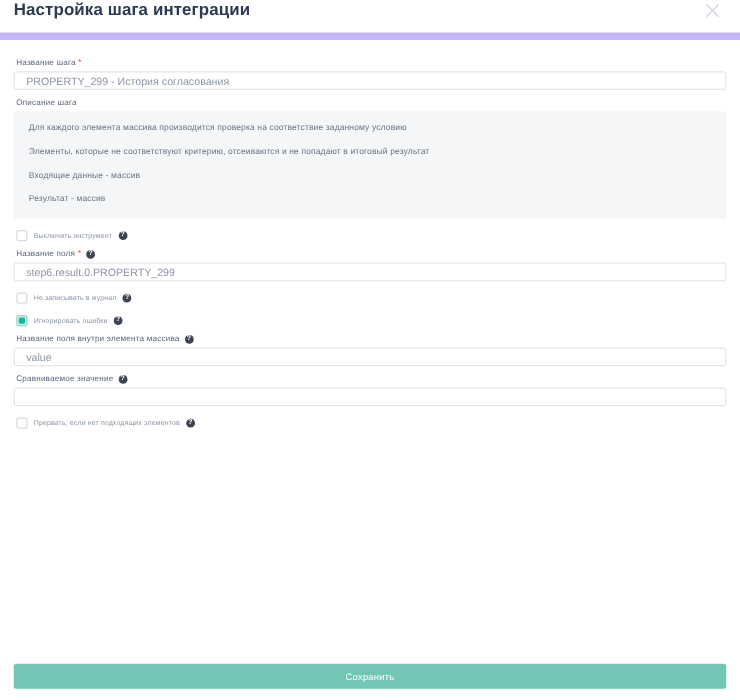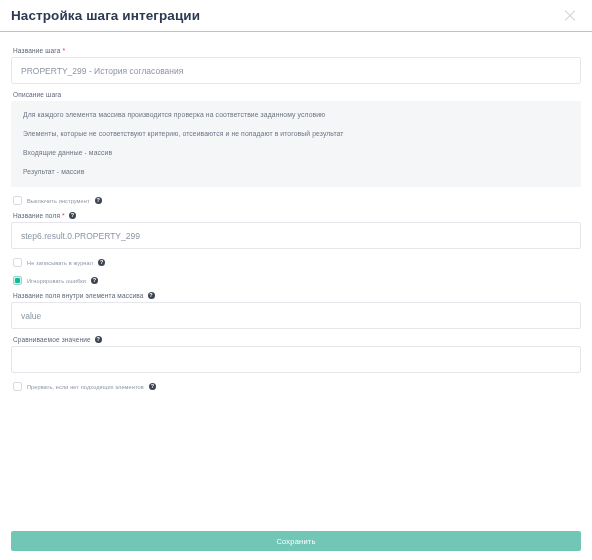--- a/index.html
+++ b/index.html
@@ -15,24 +15,23 @@
     background: #ffffff;
     position: relative;
     display: flex;
     flex-direction: column;
   }
   
   .header {
     height: 32px;
     flex: 0 0 32px;
     display: flex;
-    align-items: center;
     justify-content: space-between;
     padding: 0 14px 0 11px;
-    border-bottom: 1px solid #c4b5fd;
+    border-bottom: 6px solid #c4b5fd;
   }
   .modal-title {
     font-size: 13.5px;
     font-weight: 600;
     color: #2c3a54;
     letter-spacing: .1px;
     white-space: nowrap;
   }
   .close-icon {
     width: 16px; height: 16px;
@@ -76,21 +75,21 @@
     color: #ffffff;
     font-size: 5.5px;
     font-weight: 700;
     margin-left: 4px;
     line-height: 1;
     cursor: pointer;
     flex: 0 0 7px;
   }
   .input {
     width: 100%;
-    height: 27px;
+    height: 15px;
     border: 1px solid #e3e6eb;
     border-radius: 2px;
     background: #ffffff;
     font-size: 8.5px;
     color: #8c95a3;
     padding: 0 9px;
     display: flex;
     align-items: center;
     font-family: "Liberation Sans", sans-serif;
     white-space: nowrap;

